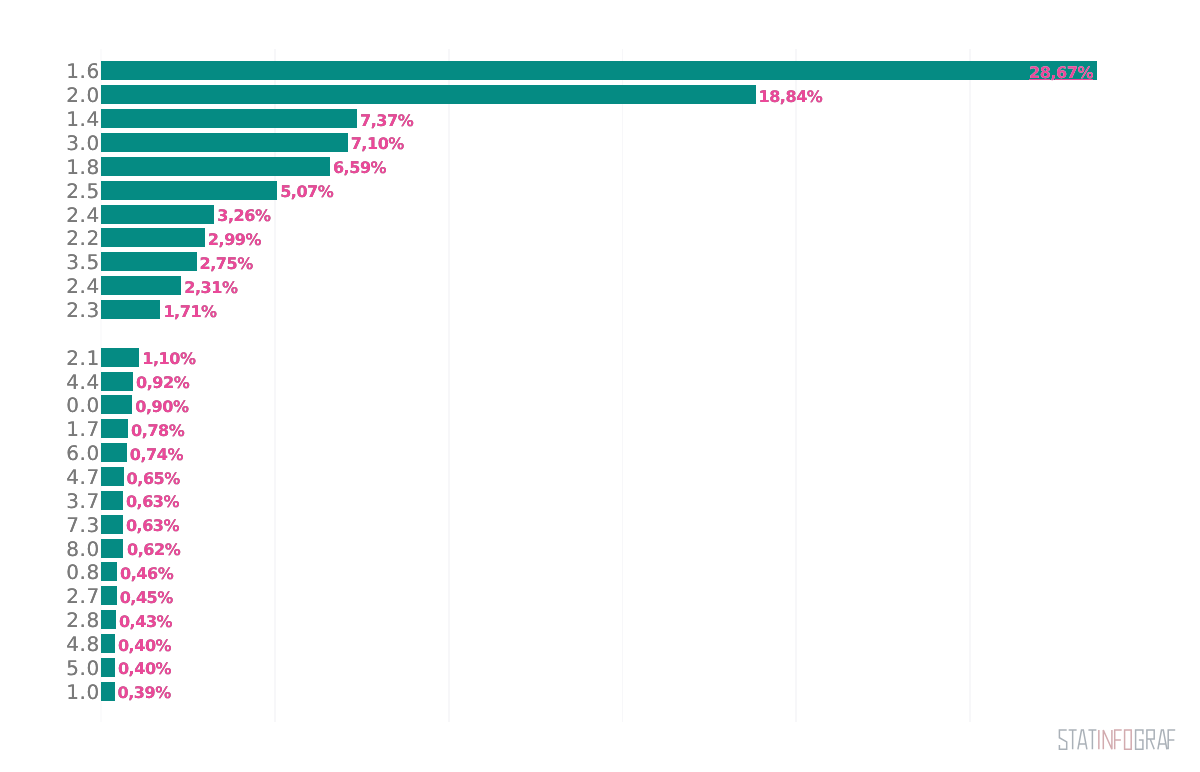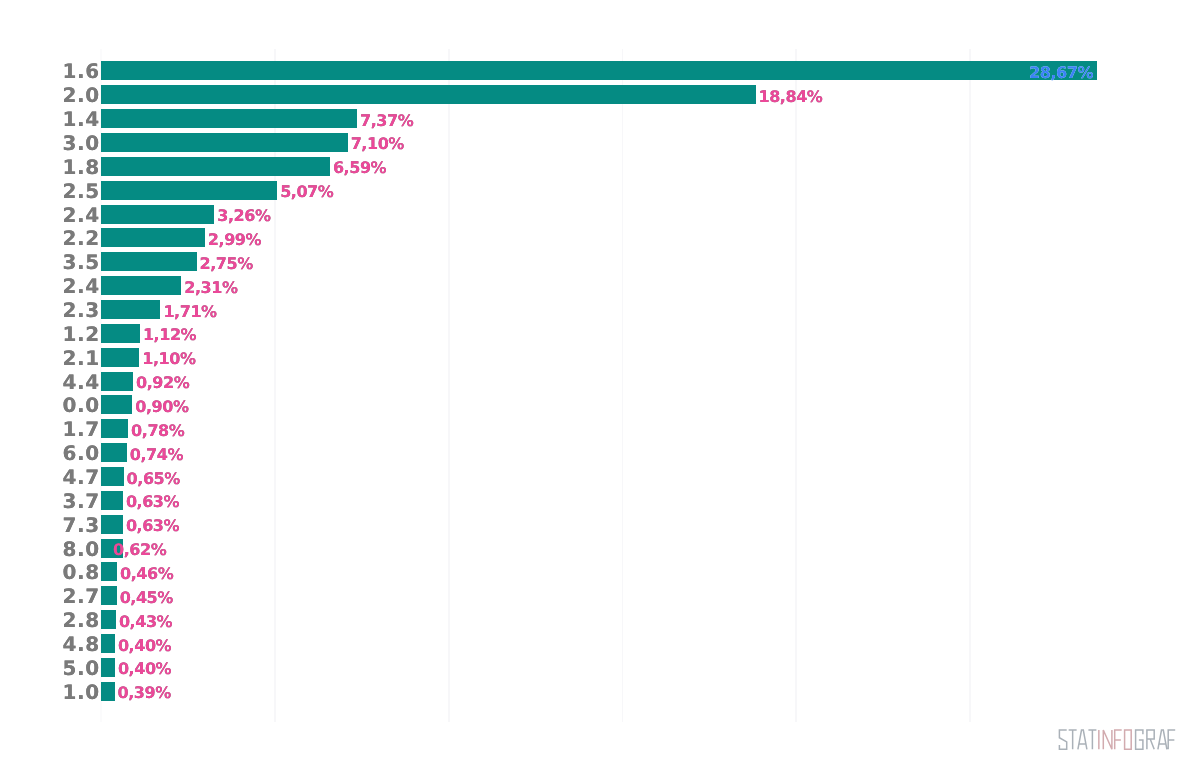--- a/index.html
+++ b/index.html
@@ -3,26 +3,26 @@
 <meta charset="utf-8">
 <title>Bar chart</title>
 <style>
   html,body{margin:0;padding:0;}
   body{width:1200px;height:772px;background:#ffffff;font-family:"DejaVu Sans",sans-serif;overflow:hidden;
        -webkit-font-smoothing:antialiased;text-rendering:geometricPrecision;transform:translateZ(0);}
   #chart{position:relative;width:1200px;height:772px;}
   .gridline{position:absolute;width:1.8px;background:#f7f7f9;}
   .axis-line{background:#fbfbfc;width:2.6px;}
   .row{position:absolute;left:0;width:1200px;height:19.0px;}
-  .cat{position:absolute;right:1100.2px;top:1px;font-weight:bold;color:#7a7a7a;font-size:20px;letter-spacing:0.6px;
+  .cat{position:absolute;right:1100.2px;top:1px;font-weight:normal;color:#7a7a7a;font-size:20px;letter-spacing:0.6px;
        line-height:19.0px;text-align:left;white-space:nowrap;text-shadow:0 0 0.45px #7a7a7a;}
   .bar{position:absolute;left:101.0px;top:0;height:19.0px;background:#058b83;}
   .vlabel{position:absolute;top:1.5px;font-weight:bold;color:#ec4899;font-size:16px;letter-spacing:-0.45px;
           line-height:19.0px;white-space:nowrap;text-shadow:0 0 0.4px #727272;}
-  .vlabel.inside{color:#3b82f6;text-shadow:0 0 0.4px #ffffff;}
+  .vlabel.inside{color:#ec4899;text-shadow:0 0 0.4px #ffffff;text-decoration:underline;}
   #watermark{position:absolute;left:1058.6px;top:730.0px;width:120px;height:21px;}
   #watermark svg{display:block;overflow:visible;}
 </style>
 </head>
 <body>
 
 <div id="chart">
   <div class="gridline axis-line" style="left:99.70px;top:48.6px;height:673.4px"></div>
   <div class="gridline" style="left:274.30px;top:48.6px;height:673.4px"></div>
   <div class="gridline" style="left:448.00px;top:48.6px;height:673.4px"></div>
@@ -77,25 +77,20 @@
   <div class="row" style="top:276.14px">
    <span class="cat">2.4</span>
    <span class="bar" style="width:80.25px"></span>
    <span class="vlabel" style="left:184.25px">2,31%</span>
   </div>
   <div class="row" style="top:300.00px">
    <span class="cat">2.3</span>
    <span class="bar" style="width:59.41px"></span>
    <span class="vlabel" style="left:163.41px">1,71%</span>
   </div>
-  <div class="row" style="top:323.86px">
-   <span class="cat">1.2</span>
-   <span class="bar" style="width:38.91px"></span>
-   <span class="vlabel" style="left:142.91px">1,12%</span>
-  </div>
   <div class="row" style="top:347.72px">
    <span class="cat">2.1</span>
    <span class="bar" style="width:38.21px"></span>
    <span class="vlabel" style="left:142.21px">1,10%</span>
   </div>
   <div class="row" style="top:371.58px">
    <span class="cat">4.4</span>
    <span class="bar" style="width:31.96px"></span>
    <span class="vlabel" style="left:135.96px">0,92%</span>
   </div>
@@ -125,21 +120,21 @@
    <span class="vlabel" style="left:125.89px">0,63%</span>
   </div>
   <div class="row" style="top:514.74px">
    <span class="cat">7.3</span>
    <span class="bar" style="width:21.89px"></span>
    <span class="vlabel" style="left:125.89px">0,63%</span>
   </div>
   <div class="row" style="top:538.60px">
    <span class="cat">8.0</span>
    <span class="bar" style="width:21.54px"></span>
-   <span class="vlabel" style="left:113px">0,62%</span>
+   <span class="vlabel" style="left:127px">0,62%</span>
   </div>
   <div class="row" style="top:562.46px">
    <span class="cat">0.8</span>
    <span class="bar" style="width:15.98px"></span>
    <span class="vlabel" style="left:119.98px">0,46%</span>
   </div>
   <div class="row" style="top:586.32px">
    <span class="cat">2.7</span>
    <span class="bar" style="width:15.63px"></span>
    <span class="vlabel" style="left:119.63px">0,45%</span>

